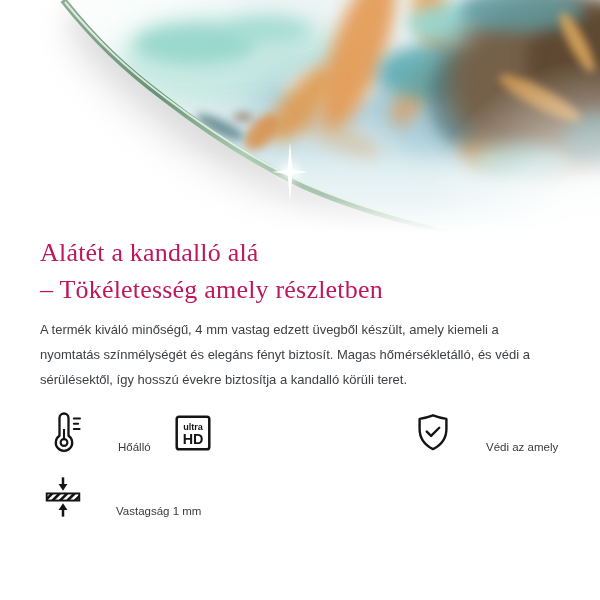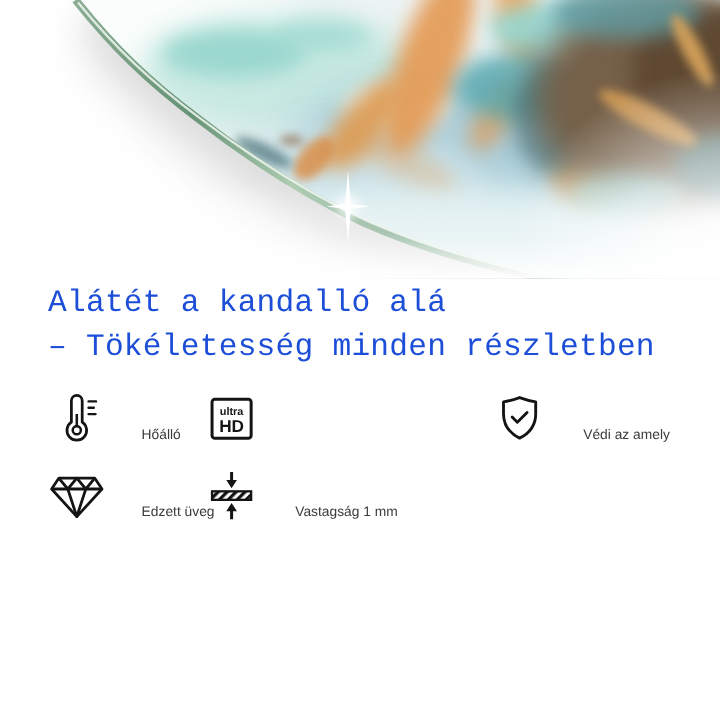--- a/index.html
+++ b/index.html
@@ -6,25 +6,25 @@
   body {
     width: 600px; height: 600px;
     background: #ffffff;
     font-family: "Liberation Sans", sans-serif;
     overflow: hidden;
     -webkit-font-smoothing: antialiased;
   }
   .hero { width: 600px; height: 232px; display: block; }
   .content { padding: 0 40px; }
   .heading {
-    font-family: Liberation Mono, monospace;
+    font-family: Liberation Serif, serif;
     font-weight: 400;
     font-size: 26px;
     line-height: 37px;
-    color: #1d4ed8;
+    color: #be185d;
     margin: 2px 0 0 0;
     letter-spacing: 0.2px;
   }
   .h-line { display: block; }
   .desc {
     font-size: 13px;
     line-height: 25px;
     color: #3f4043;
     margin: 9px 0 0 0;
     max-width: 506px;
@@ -139,23 +139,24 @@
     <circle cx="290" cy="172" r="10" fill="#ffffff" opacity="0.7" filter="url(#b4)"></circle>
     <polygon points="290,142 292.6,172 290,202 287.4,172" fill="#ffffff"></polygon>
     <polygon points="272,172 290,174.4 308,172 290,169.6" fill="#ffffff"></polygon>
     <circle cx="290" cy="172" r="2.6" fill="#ffffff"></circle>
   </g>
 </svg>
 
 <main class="content">
   <h1 class="heading">
     <span class="h-line">Alátét a kandalló alá</span>
-    <span class="h-line">– Tökéletesség minden részletben</span>
+    <span class="h-line">– Tökéletesség amely részletben</span>
   </h1>
 
+  <p class="desc">A termék kiváló minőségű, 4 mm vastag edzett üvegből készült, amely kiemeli a nyomtatás színmélységét és elegáns fényt biztosít. Magas hőmérsékletálló, és védi a sérülésektől, így hosszú évekre biztosítja a kandalló körüli teret.</p>
 
   <div class="features">
 
     <div class="feature">
       <div class="icon-box">
         <svg class="fi" width="48" height="48" viewBox="0 0 48 48" fill="none" stroke="#141414" stroke-width="2.3">
           <path d="M19.5,9 a4.5,4.5 0 0 1 9,0 L28.5,26.8 a8.2,8.2 0 1 1 -9,0 Z" stroke-linejoin="round"></path>
           <circle cx="24" cy="33.5" r="3.4" stroke-width="2.1"></circle>
           <path d="M24,20 L24,30.2" stroke-width="2.1"></path>
           <path d="M33.8,9.5 h6.2 M33.8,14.8 h4.4 M33.8,20.1 h5.8" stroke-width="2" stroke-linecap="round"></path>
@@ -177,31 +178,20 @@
     <div class="feature">
       <div class="icon-box">
         <svg class="fi" width="46" height="46" viewBox="0 0 48 48" fill="none" stroke="#141414" stroke-width="2.5">
           <path d="M24,5.5 C29,7.3 33.8,8.6 38,9.3 L38,19.5 C38,29.8 32.4,36.6 24,40.8 C15.6,36.6 10,29.8 10,19.5 L10,9.3 C14.2,8.6 19,7.3 24,5.5 Z" stroke-linejoin="round"></path>
           <path d="M17.5,22.5 L22,27 L30.5,18.5" stroke-linecap="round" stroke-linejoin="round"></path>
         </svg>
       </div>
       <div class="feature-label">Védi az amely</div>
     </div>
 
-    <div class="feature">
-      <div class="icon-box">
-        <svg class="fi" width="48" height="44" viewBox="0 0 48 44" fill="none" stroke="#141414" stroke-width="2.3" stroke-linejoin="round">
-          <path d="M9,7.5 L39,7.5 L45,16.5 L24,39.5 L3,16.5 Z"></path>
-          <path d="M3,16.5 L45,16.5"></path>
-          <path d="M9,7.5 L16.5,16.5 L24,7.5 L31.5,16.5 L39,7.5"></path>
-          <path d="M16.5,16.5 L24,39.5 L31.5,16.5"></path>
-        </svg>
-      </div>
-      <div class="feature-label">Edzett üveg</div>
-    </div>
 
 
     <div class="feature">
       <div class="icon-box">
         <svg class="fi" width="46" height="46" viewBox="0 0 48 48">
           <defs>
             <pattern id="thx" width="5.5" height="5.5" patternUnits="userSpaceOnUse" patternTransform="rotate(45)">
               <rect width="5.5" height="5.5" fill="#ffffff"></rect>
               <rect width="2.8" height="5.5" fill="#141414"></rect>
             </pattern>

